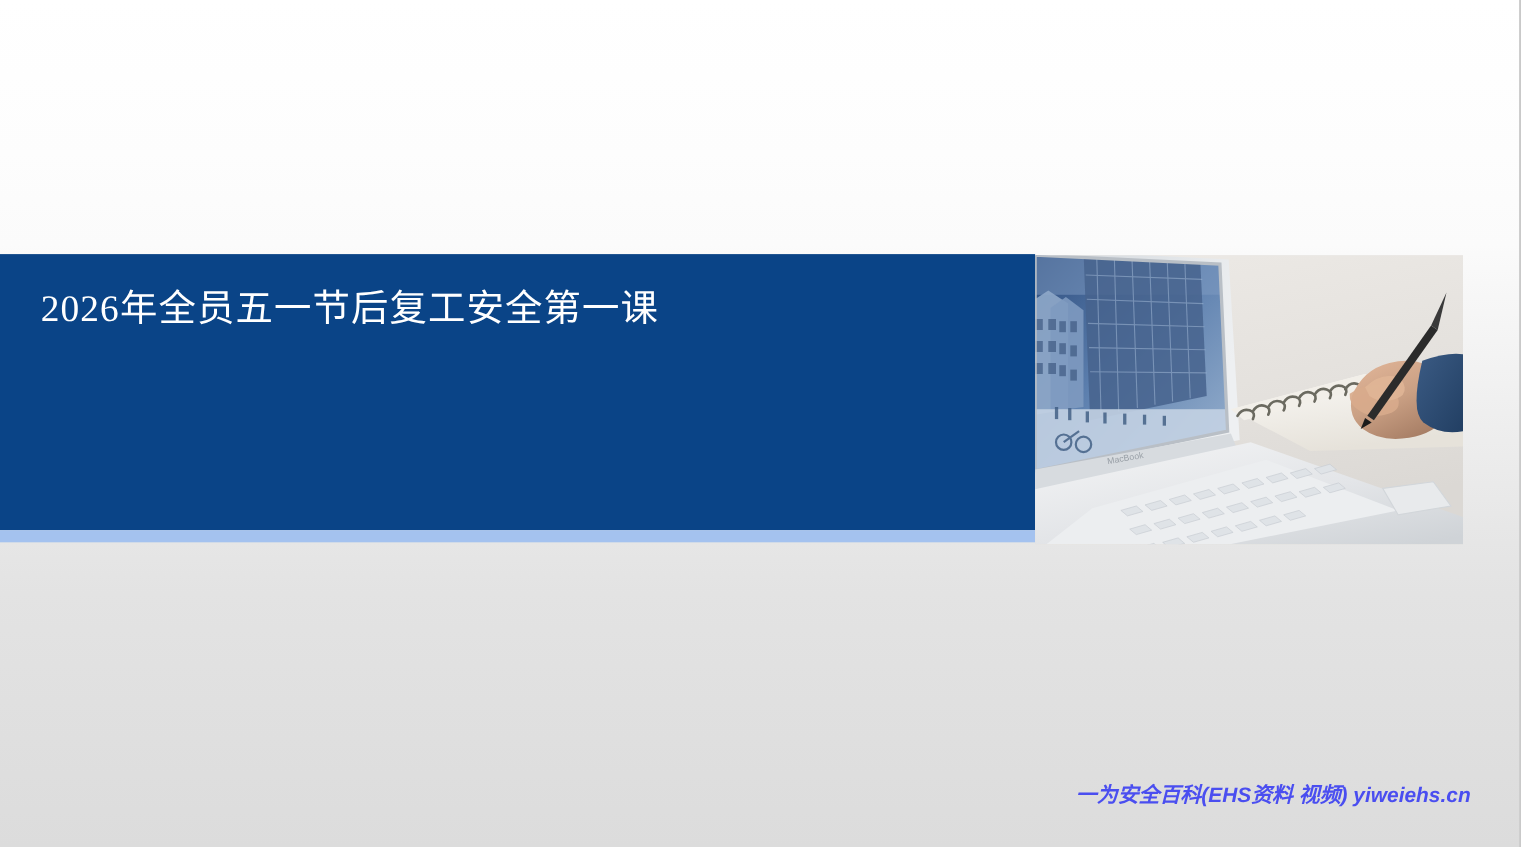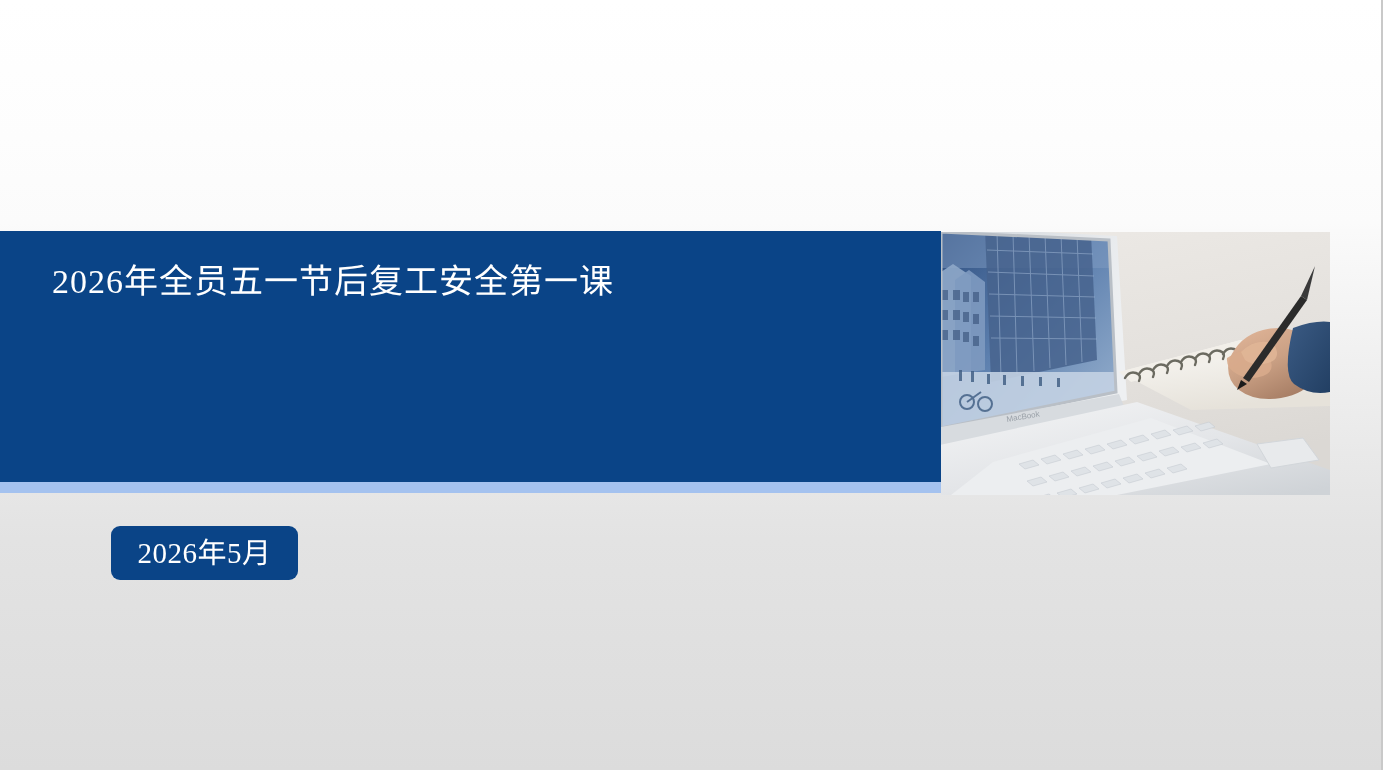--- a/index.html
+++ b/index.html
@@ -43,21 +43,21 @@
     position: absolute;
     left: 0;
     top: 482px;
     width: 941px;
     height: 11px;
     background: #a4c2ef;
   }
 
   .subtitle {
     position: absolute;
-    left: 52px;
+    left: 37px;
     top: 261px;
     font-size: 34px;
     line-height: 42px;
     color: #ffffff;
     letter-spacing: 1px;
     white-space: nowrap;
     font-family: "Liberation Serif", "DejaVu Serif", serif;
   }
 
   .main-title {
@@ -302,18 +302,16 @@
       <path d="M352,96 q22,-8 37,-6 l0,70 q-20,4 -36,-8 q-12,-10 -1,-56 z" fill="url(#sleeveGrad)"></path>
 
       <g>
         <polygon points="302,146 360,64 366,68 308,150" fill="#2b2b2b"></polygon>
         <polygon points="360,64 366,68 374,34" fill="#3a3a3a"></polygon>
         <polygon points="300,148 306,152 296,158" fill="#1b1b1b"></polygon>
       </g>
     </svg>
   </div>
 
-  <div class="date-badge">
-    <span class="date-badge-text">2026年5月</span>
-  </div>
-
+
+  <div class="watermark">一为安全百科(EHS资料 视频) yiweiehs.cn</div>
 
 </div>
 
 </body></html>

